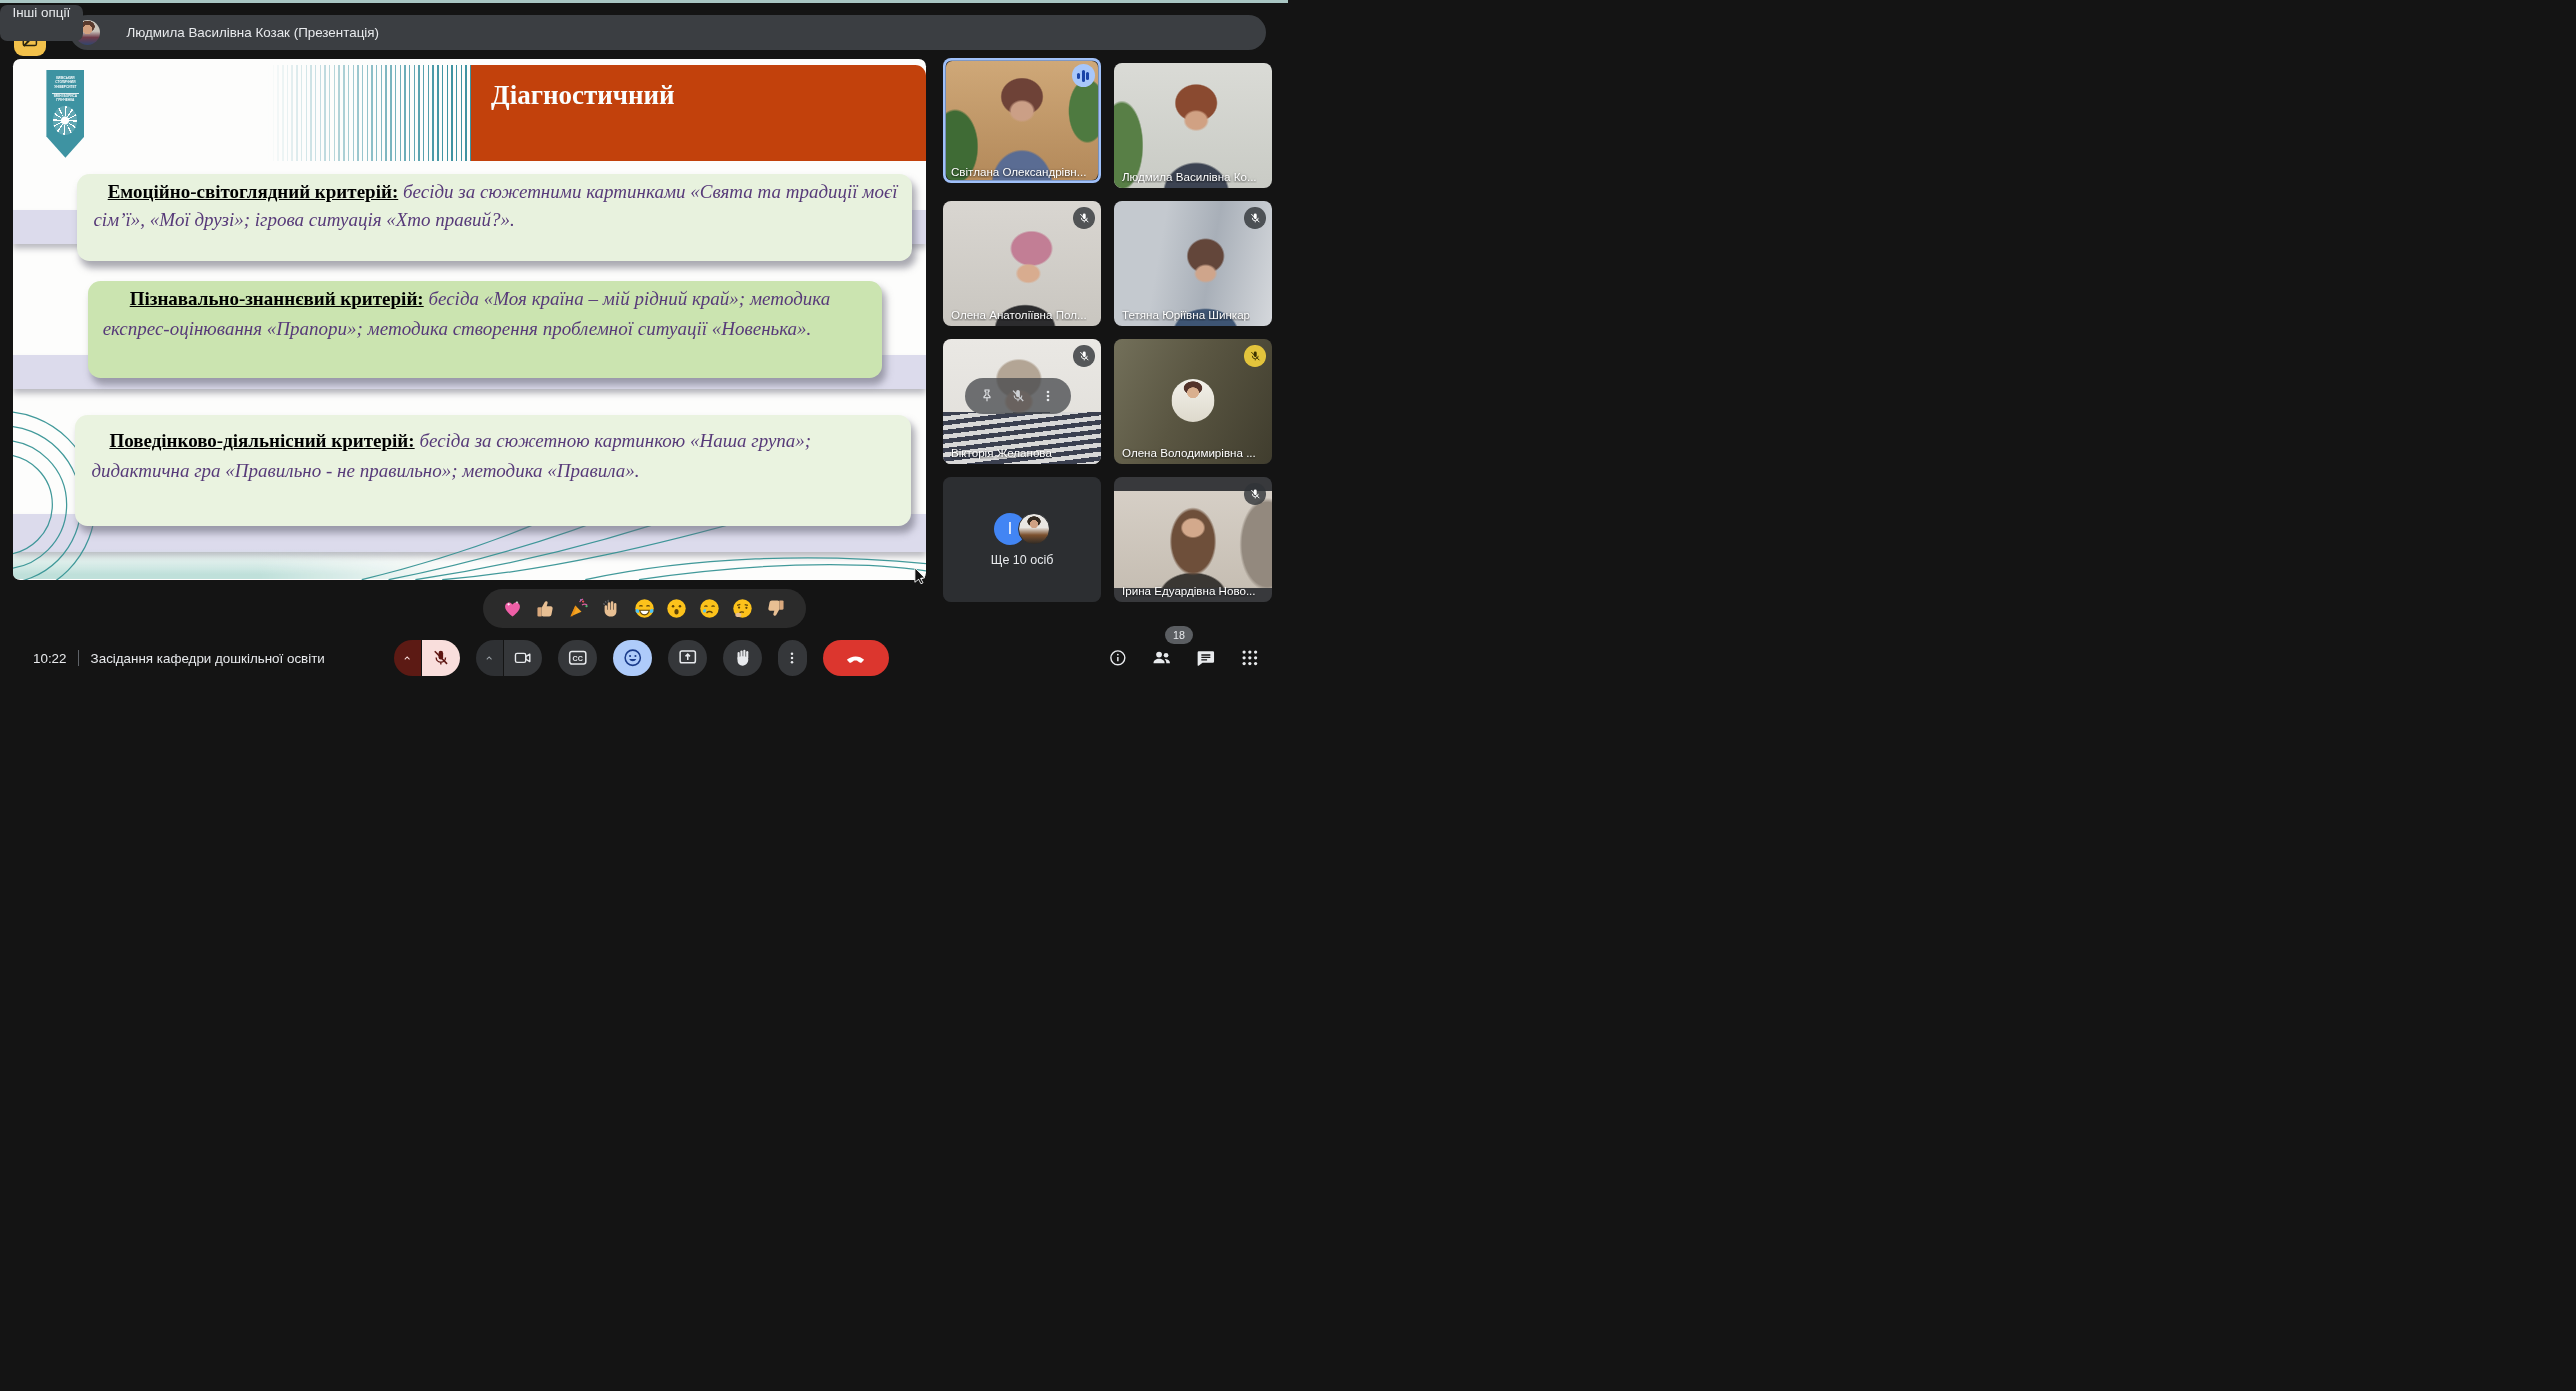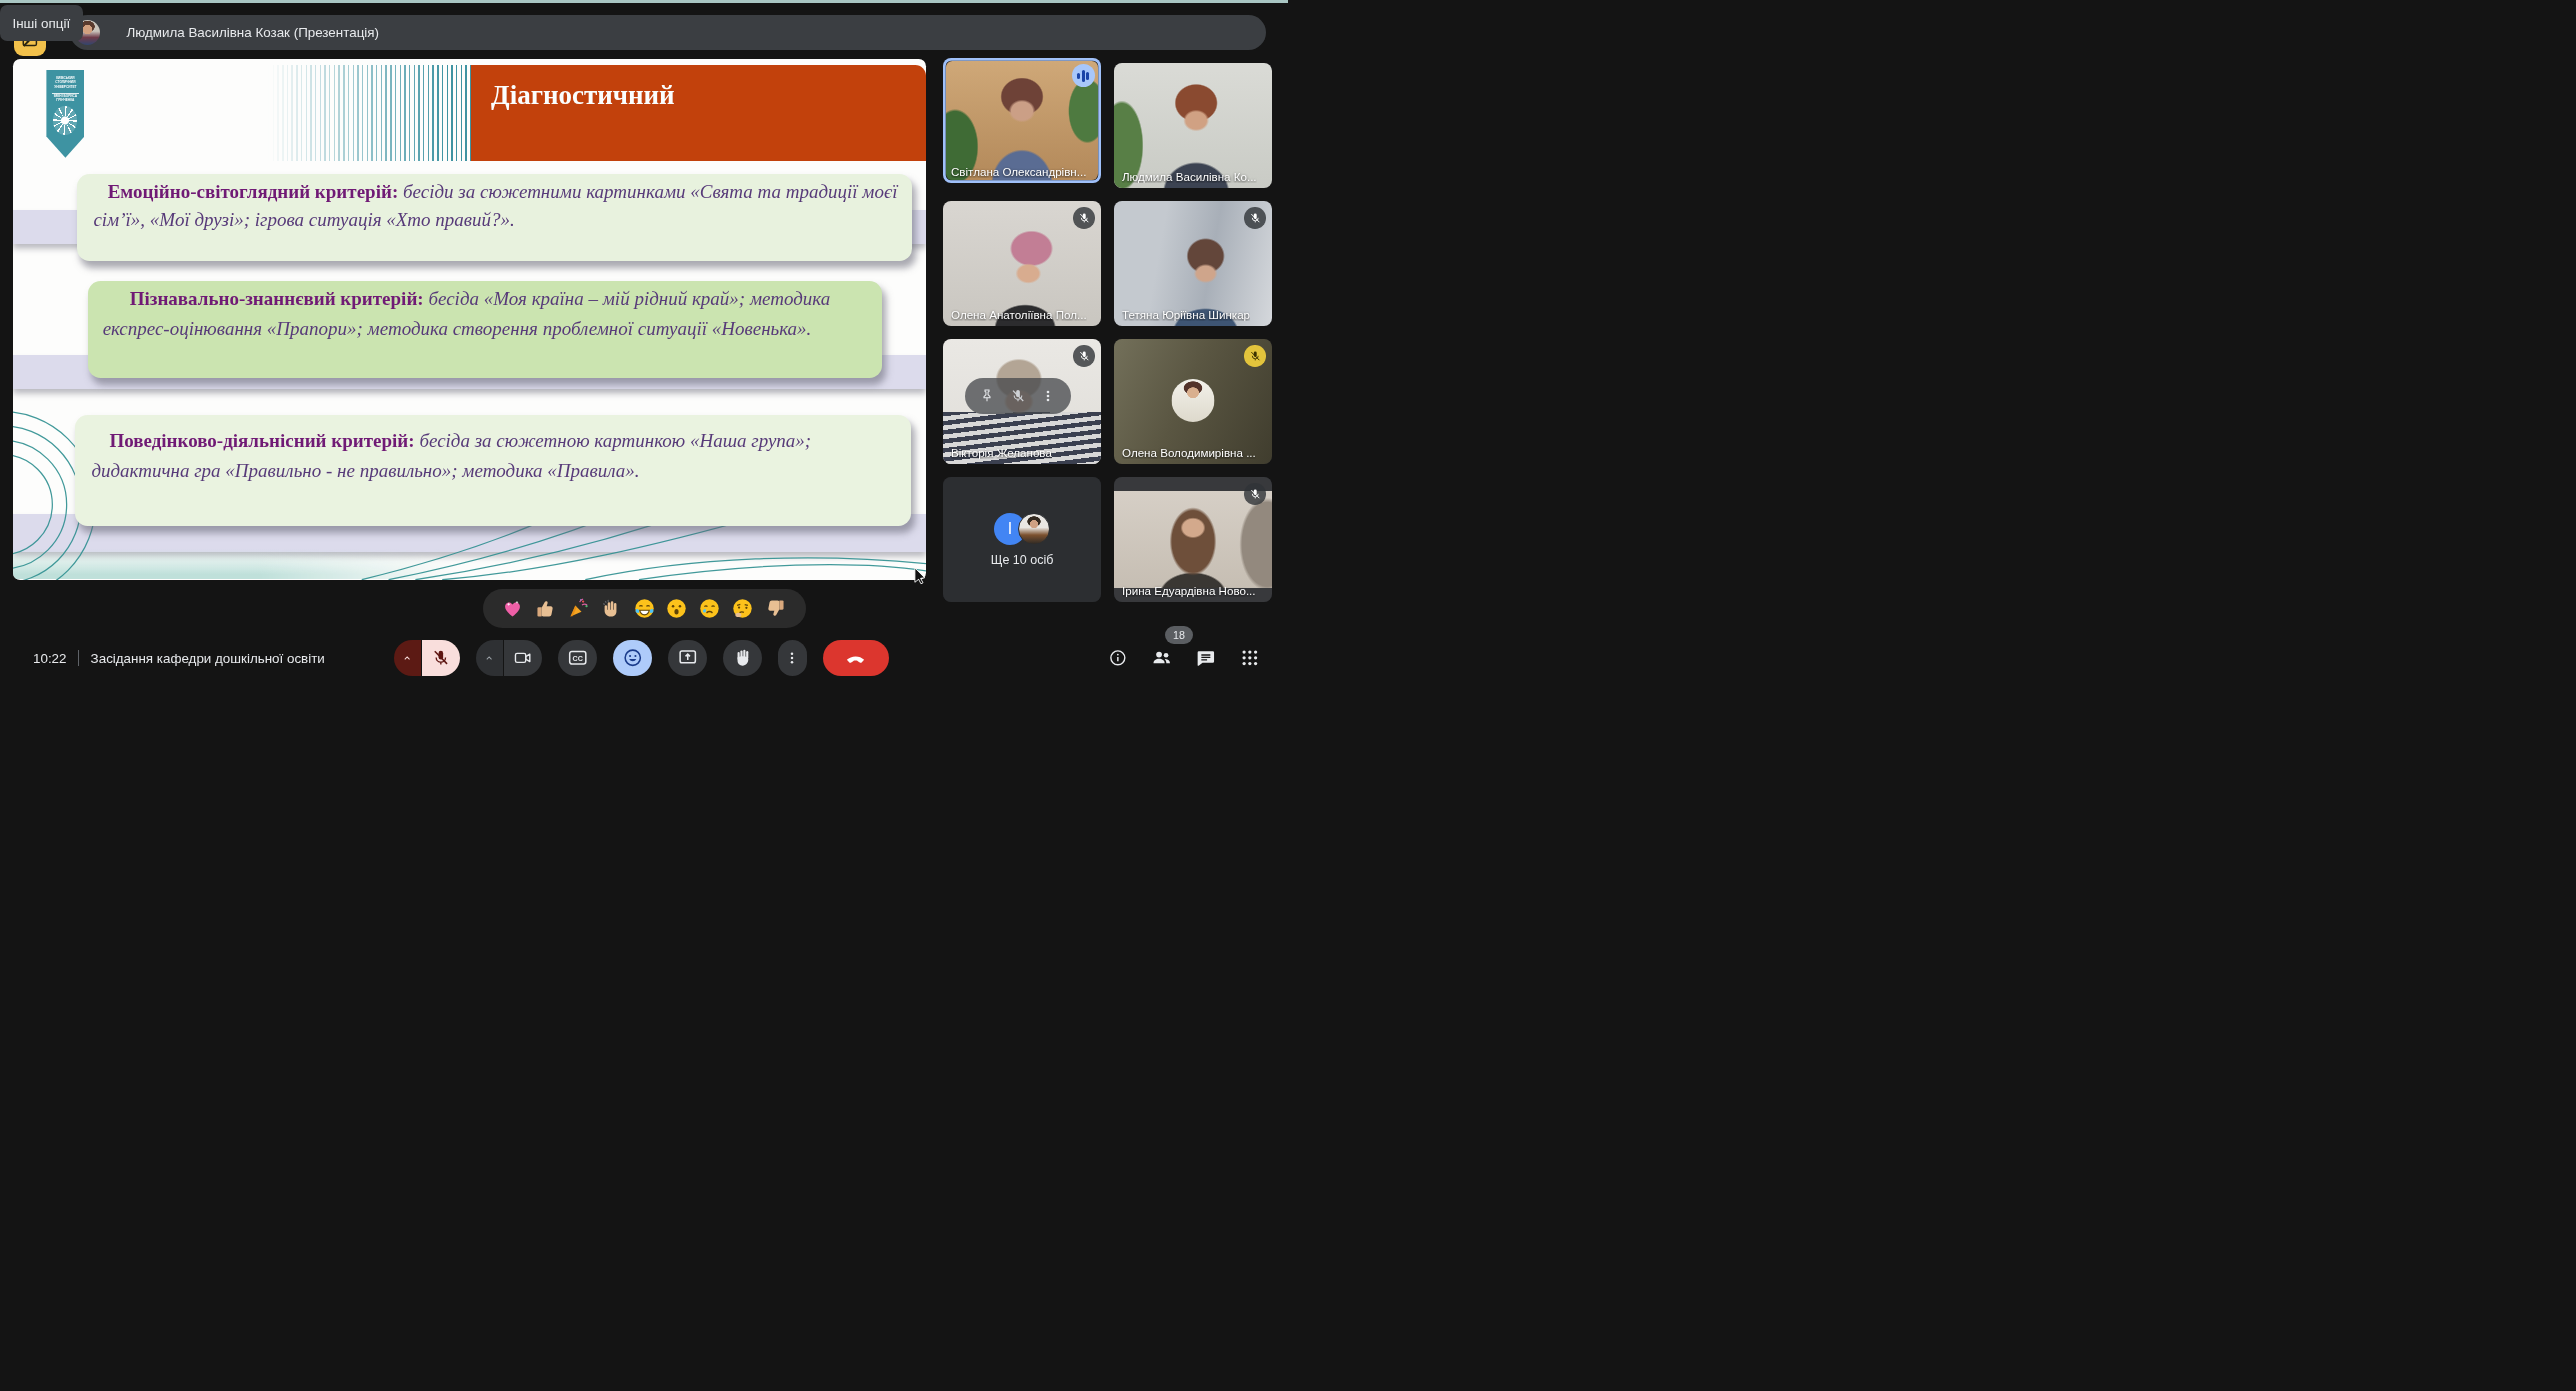--- a/index.html
+++ b/index.html
@@ -1,21 +1,21 @@
 <!DOCTYPE html>
 <html style="font-size:14.3px"><head>
 <meta charset="utf-8">
 <style>
   html,body{margin:0;padding:0;background:#141414;}
   .stage{position:relative;width:1288px;height:696px;background:#141414;overflow:hidden;
          font-family:"Liberation Sans",sans-serif;color:#e8eaed;}
   .topstrip{position:absolute;left:0;top:0;width:1288px;height:2.7px;background:#a9c6c3;}
 
   
-  .tooltip{position:absolute;left:0;top:5.4px;height:36px;padding:0 12.5px;display:flex;align-items:center;
+  .tooltip{position:absolute;left:0;top:5.4px;height:36px;padding:0 12.5px;display:flex;
            background:#3b3e42;border-radius:7.2px;font-size:13.4px;color:#e8eaed;z-index:9;}
   .ybtn{position:absolute;left:14.3px;top:24px;width:32px;height:32px;border:none;border-radius:9px;
         background:#f2c14b;display:flex;align-items:center;justify-content:center;z-index:5;cursor:pointer;}
   .pbar{position:absolute;left:70px;top:15px;width:1196px;height:35px;background:#3b3e42;border-radius:18px;
         display:flex;align-items:center;gap:26px;padding-left:5.4px;box-sizing:border-box;}
   .pavatar{width:25px;height:25px;border-radius:50%;flex:0 0 auto;
         background:radial-gradient(8px 8px at 50% 38%,#d2a07f 0 58%,transparent 60%),
                    radial-gradient(12.5px 9.8px at 50% 26%,#5a3b2e 0 56%,transparent 60%),
                    linear-gradient(180deg,#c9c4bb 0 45%,#6e3b4a 70%,#32456e);}
   .pname{font-size:13.4px;color:#e8eaed;}
@@ -42,21 +42,21 @@
   .lavC{top:455px;height:38px;}
   .bband{position:absolute;left:0;top:490px;width:447px;height:30px;
      background:linear-gradient(180deg,rgba(191,224,218,0),#bfe0da 85%);
      -webkit-mask-image:linear-gradient(90deg,#000 55%,transparent);
      mask-image:linear-gradient(90deg,#000 55%,transparent);}
   .arcs{position:absolute;left:0;top:0;}
   .gbox{position:absolute;border-radius:12.5px;box-sizing:border-box;
      box-shadow:3.6px 6.3px 7.2px rgba(100,100,115,.55);
      font-family:"Liberation Serif","DejaVu Serif",serif;font-size:19px;color:#573a79;}
   .gbox p{margin:0;}
-  .gbox b{color:#701a75;font-style:normal;}
+  .gbox b{color:#000000;font-style:normal;text-decoration:underline;}
   .gbox i{font-style:italic;}
   .b1{left:64px;top:115px;width:835px;height:87px;background:#e8f2de;padding:3.6px 14.3px 0 16px;}
   .b1 p{line-height:28px;text-indent:14.3px;}
   .b2{left:75px;top:222px;width:794px;height:97px;background:#cbe4b0;padding:2.7px 12.5px 0 14.3px;}
   .b2 p{line-height:30px;text-indent:27px;}
   .b3{left:62px;top:356px;width:836px;height:111px;background:#eaf3e0;padding:10.7px 14.3px 0 16px;}
   .b3 p{line-height:30px;text-indent:18px;}
   .cursor{position:absolute;left:914px;top:567px;z-index:20;}
 
   

